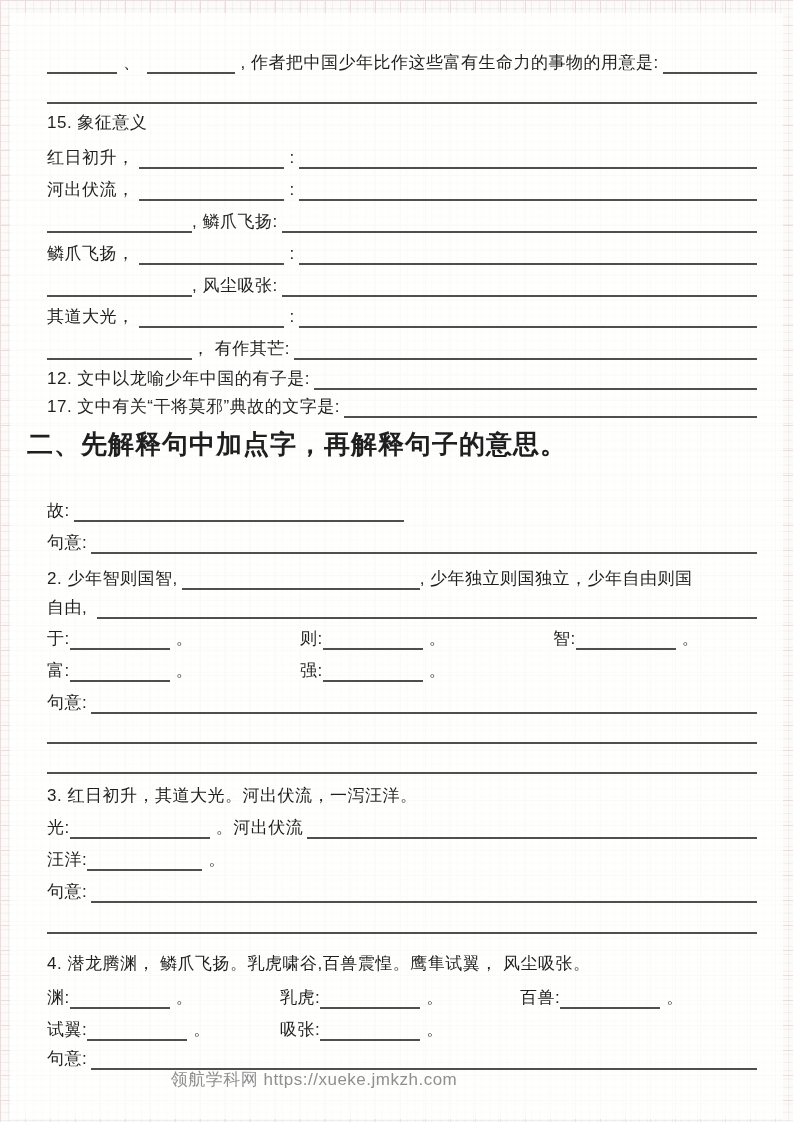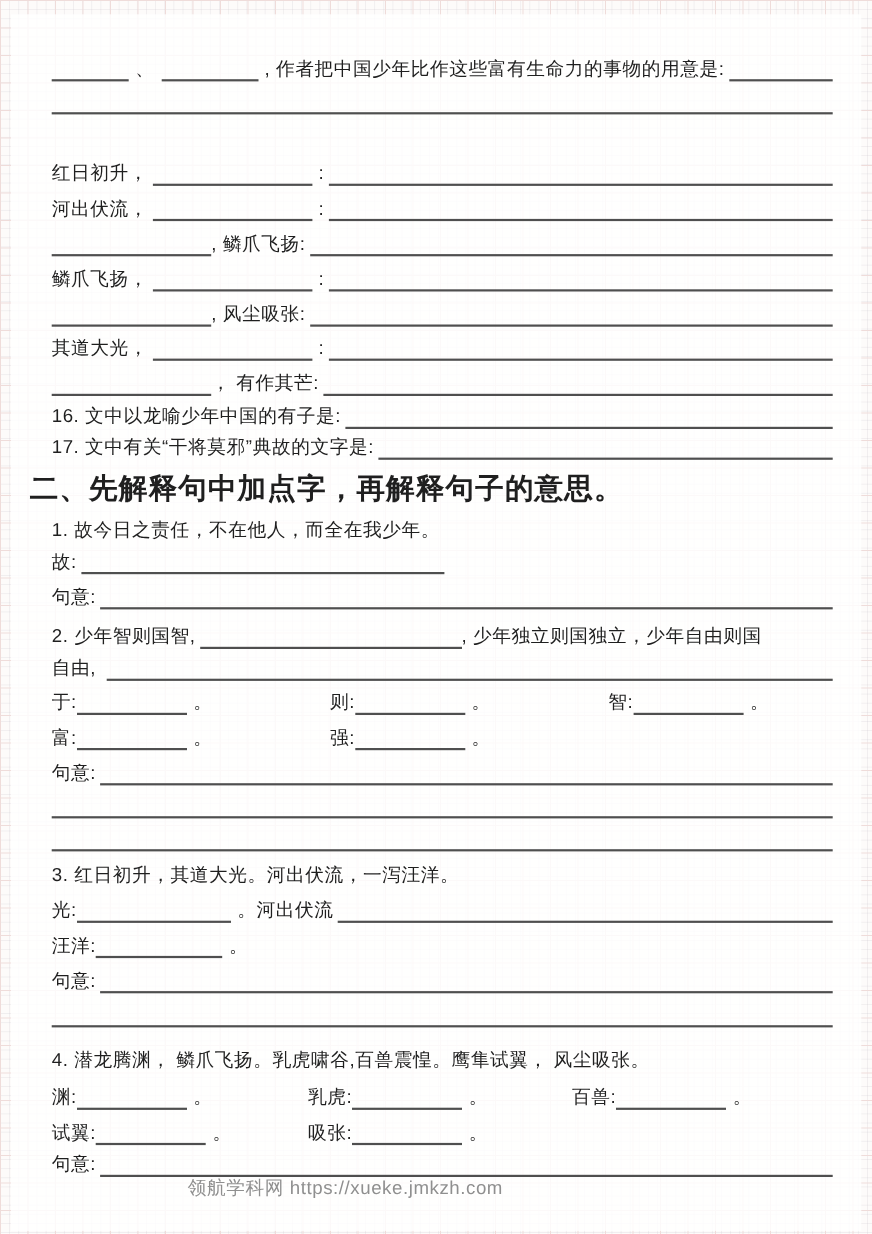--- a/index.html
+++ b/index.html
@@ -63,20 +63,23 @@
 
     <div class="row" style="top:50px">
       <span class="blank" style="width:70px"></span>
       <span class="t" style="margin:0 6px">、</span>
       <span class="blank" style="width:88px"></span>
       <span class="t ml mr">, 作者把中国少年比作这些富有生命力的事物的用意是:</span>
       <span class="blank fill"></span>
     </div>
     <div class="hr" style="top:82px"></div>
 
+    <div class="row" style="top:110px">
+      <span class="t">15. 象征意义</span>
+    </div>
 
     <div class="row" style="top:145px">
       <span class="t mr">红日初升，</span>
       <span class="blank" style="width:145px"></span>
       <span class="t mr ml">:</span>
       <span class="blank fill"></span>
     </div>
     <div class="row" style="top:177px">
       <span class="t mr">河出伏流，</span>
       <span class="blank" style="width:145px"></span>
@@ -105,35 +108,32 @@
       <span class="t mr ml">:</span>
       <span class="blank fill"></span>
     </div>
     <div class="row" style="top:336px">
       <span class="blank" style="width:145px"></span>
       <span class="t mr">， 有作其芒:</span>
       <span class="blank fill"></span>
     </div>
 
     <div class="row" style="top:366px">
-      <span class="t mr">16. 文中以龙喻少年中国的有子是:</span>
+      <span class="t mr">12. 文中以龙喻少年中国的有子是:</span>
       <span class="blank fill"></span>
     </div>
     <div class="row" style="top:394px">
       <span class="t mr">17. 文中有关“干将莫邪”典故的文字是:</span>
       <span class="blank fill"></span>
     </div>
 
     <div class="row heading" style="top:430px">
       <span class="t">二、先解释句中加点字，再解释句子的意思。</span>
     </div>
 
-    <div class="row" style="top:469px">
-      <span class="t">1. 故今日之责任，不在他人，而全在我少年。</span>
-    </div>
     <div class="row" style="top:498px">
       <span class="t mr">故:</span>
       <span class="blank" style="width:330px"></span>
     </div>
     <div class="row" style="top:530px">
       <span class="t mr">句意:</span>
       <span class="blank fill"></span>
     </div>
 
     <div class="row" style="top:566px">

